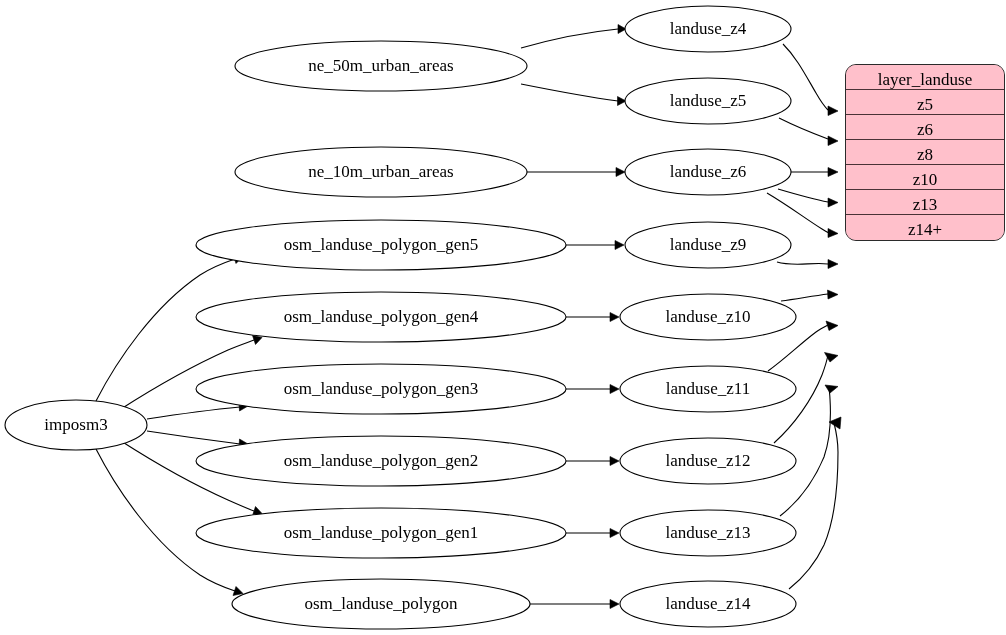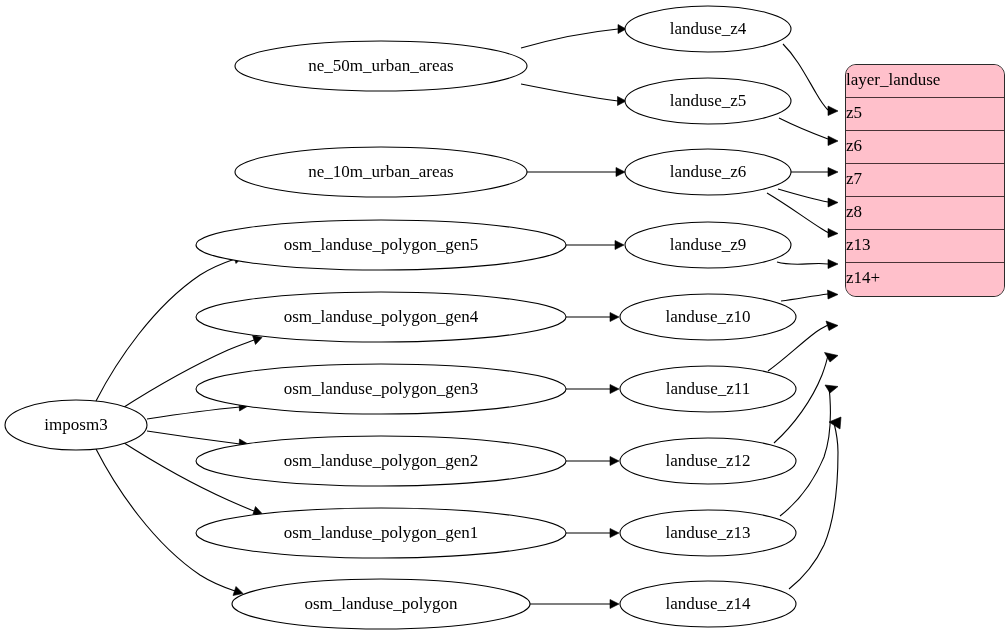--- a/index.html
+++ b/index.html
@@ -28,23 +28,23 @@
     position:absolute;
     left:845px;top:64px;
     width:160px;
     box-sizing:border-box;
     border:1.4px solid #2b2b2b;
     border-radius:11px;
     background:#ffc0cb;
     overflow:hidden;
   }
   #table-node .trow{
-    height:33px;
+    height:25px;
     line-height:30.5px;
-    text-align:left;
+    text-align:center;
     font-size:17px;
     color:#000000;
     border-bottom:1.4px solid #4a3236;
     box-sizing:border-box;
     background:#ffc0cb;
     white-space:nowrap;
   }
   #table-node .trow:last-child{border-bottom:none;}
   #table-node .thead{font-size:17px;}
 </style>
@@ -227,19 +227,19 @@
         <ellipse class="node-ellipse" cx="708" cy="604" rx="88" ry="23"></ellipse>
         <text class="node-label" x="708" y="605">landuse_z14</text>
       </g>
     </g>
   </svg>
 
   <div id="table-node">
     <div class="trow thead">layer_landuse</div>
     <div class="trow">z5</div>
     <div class="trow">z6</div>
-    <div class="trow">z7</div>
     <div class="trow">z8</div>
+    <div class="trow">z10</div>
     <div class="trow">z13</div>
     <div class="trow">z14+</div>
   </div>
 
 </div>
 
 </body></html>

